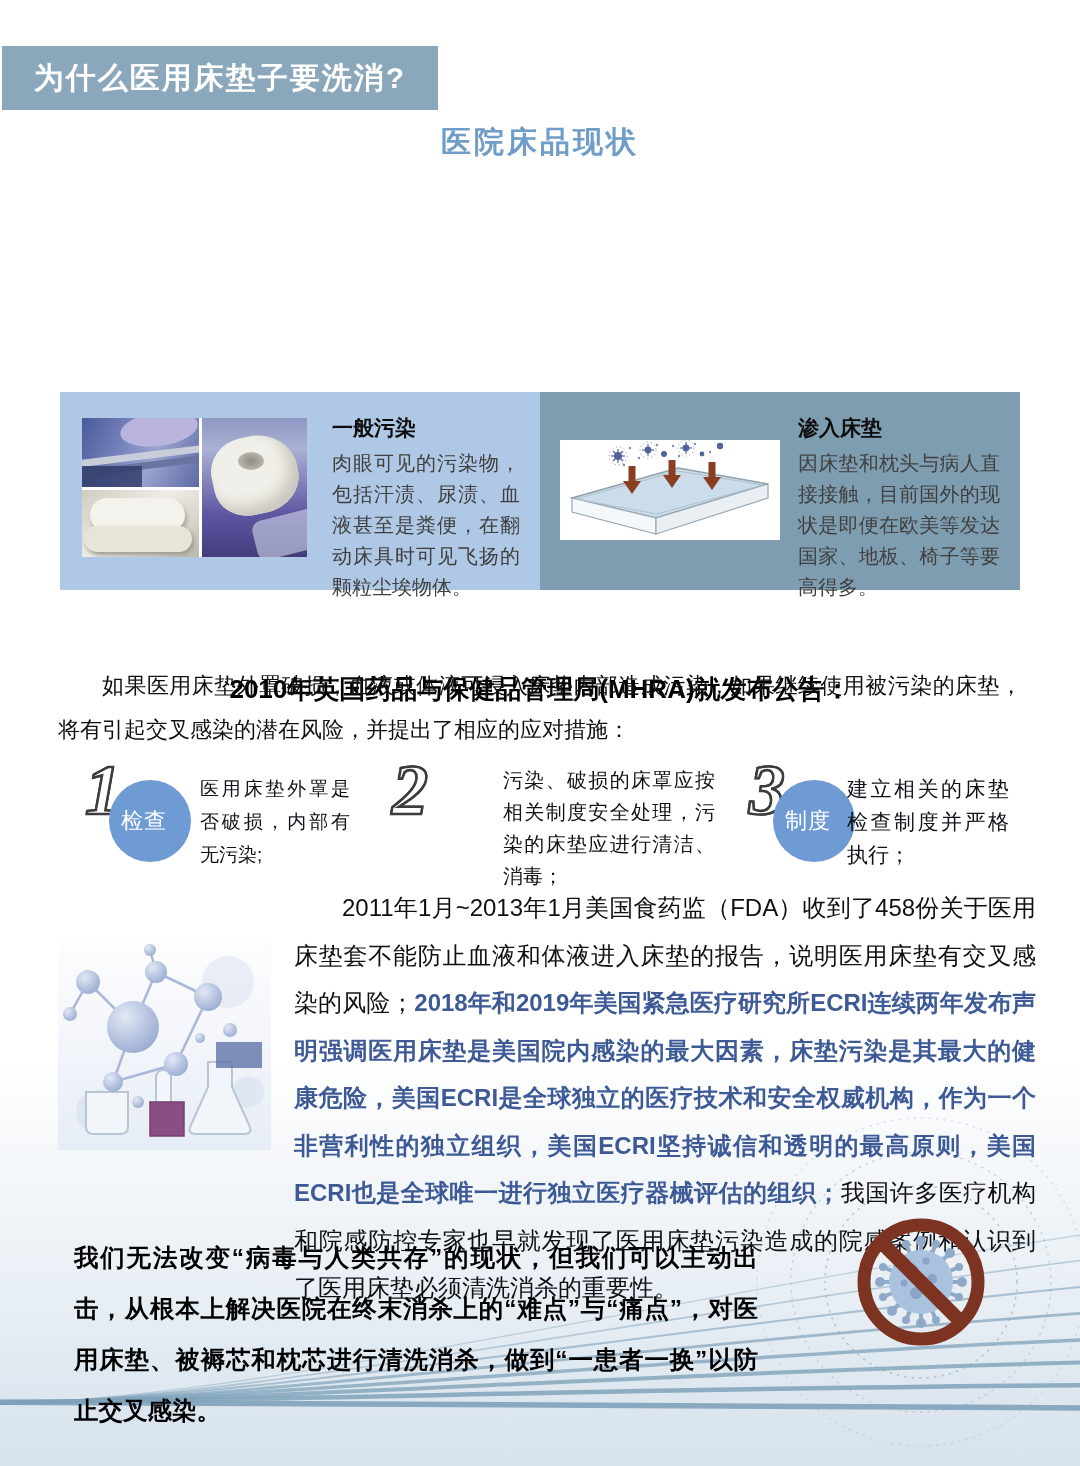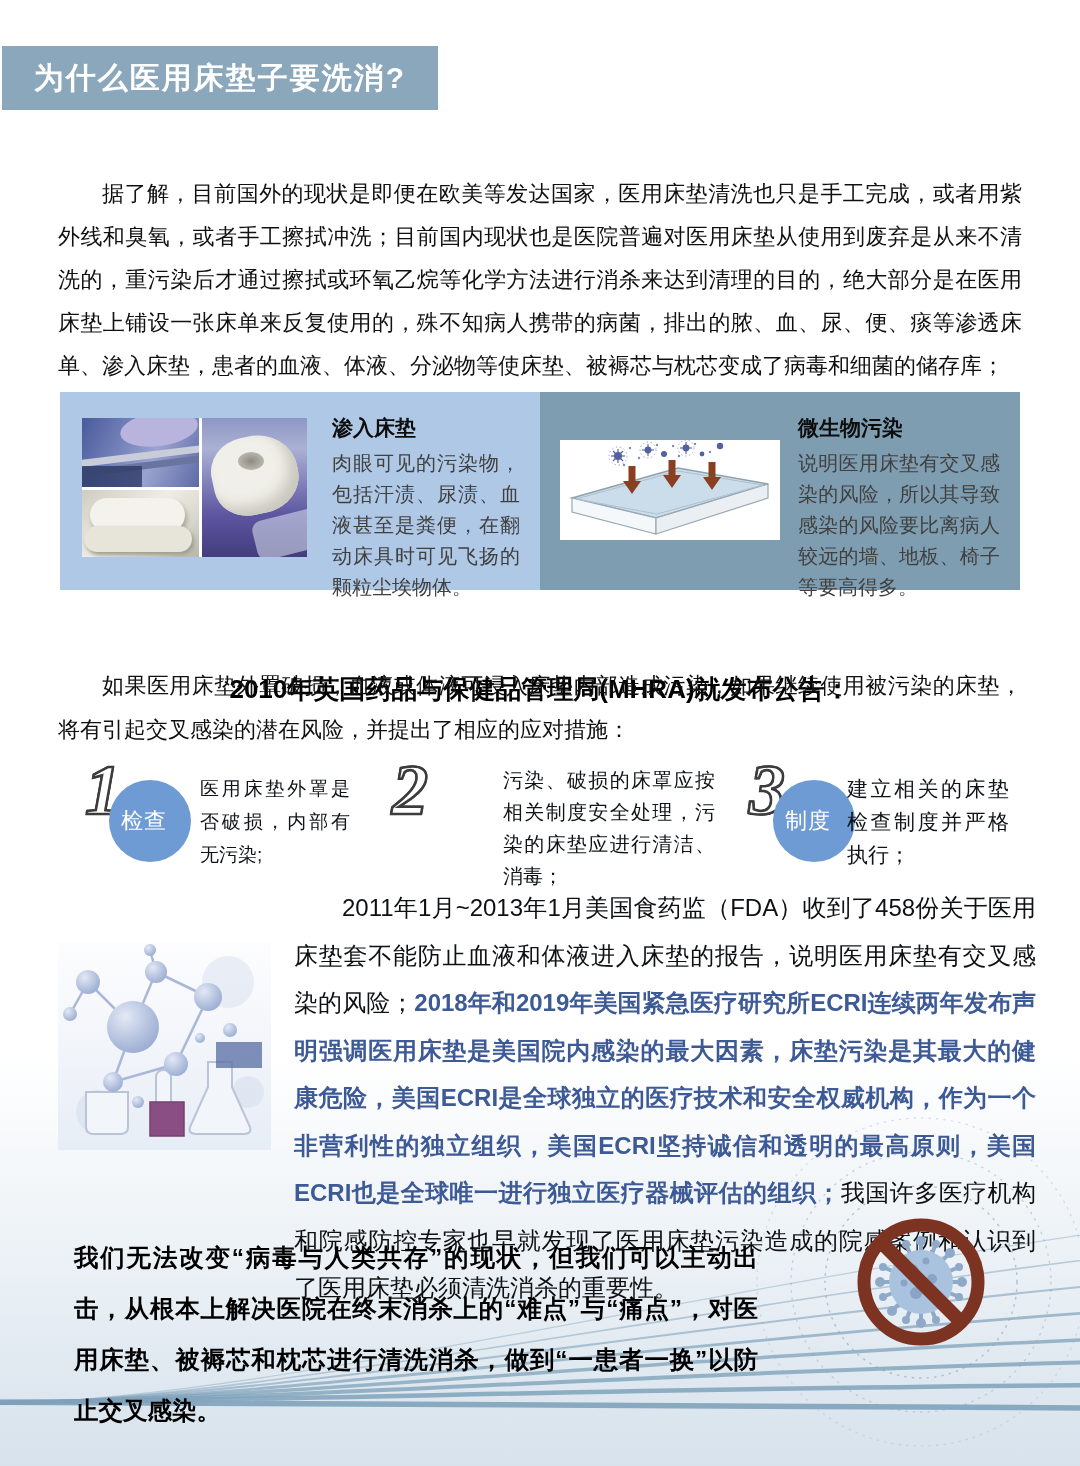--- a/index.html
+++ b/index.html
@@ -118,22 +118,22 @@
       <path d="M -30 1404 C 250 1402, 620 1332, 1100 1285" stroke-width="2.1" opacity="0.6"></path>
       <path d="M -30 1405 C 250 1402, 620 1318, 1100 1258" stroke-width="1.6" opacity="0.5"></path>
       <path d="M -30 1405 C 250 1402, 620 1304, 1100 1232" stroke-width="1.2" opacity="0.42"></path>
     </g>
   </svg>
 
   <div class="layer banner">
     <span>为什么医用床垫子要洗消?</span>
   </div>
 
-
-  <p class="layer intro">据了解，目前国外的现状是即便在欧美等发达国家，医用床垫清洗也只是手工完成，或者用紫外线和臭氧，或者手工擦拭冲洗；目前国内现状也是医院普遍对医用床垫从使用到废弃是从来不清洗的，重污染后才通过擦拭或环氧乙烷等化学方法进行消杀来达到清理的目的，绝大部分是在医用床垫上铺设一张床单来反复使用的，殊不知病人携带的病菌，排出的脓、血、尿、便、痰等渗透床单、渗入床垫，患者的血液、体液、分泌物等使床垫、被褥芯与枕芯变成了病毒和细菌的储存库；</p>
+  <div class="layer section-title">医院床品现状</div>
+
 
   <div class="layer pollution">
 
     <div class="card general">
       <div class="collage">
         <div class="cell bed1">
           <div class="pillow"></div>
           <div class="rail"></div>
           <div class="dark"></div>
         </div>
@@ -141,21 +141,21 @@
           <div class="fold1"></div>
           <div class="fold2"></div>
         </div>
         <div class="cell bed2">
           <div class="pillow"></div>
           <div class="stain"></div>
           <div class="wrap"></div>
         </div>
       </div>
       <div class="card-text">
-        <div class="card-title">渗入床垫</div>
+        <div class="card-title">一般污染</div>
         <div class="card-body">肉眼可见的污染物，包括汗渍、尿渍、血液甚至是粪便，在翻动床具时可见飞扬的颗粒尘埃物体。</div>
       </div>
     </div>
 
     <div class="card microbial">
       <div class="illus">
         <svg width="220" height="100" viewBox="0 0 220 100">
 
           <polygon points="12,58 118,28 208,44 96,78" fill="#CBDDEA" stroke="#8FA0AD" stroke-width="1.5"></polygon>
           <polygon points="12,58 96,78 96,94 12,72" fill="#F5F8FA" stroke="#9AA8B4" stroke-width="1.2"></polygon>
@@ -210,22 +210,22 @@
             </g>
             <g fill="none" stroke="#8794C4" stroke-width="0.8" stroke-dasharray="1.5 2.5">
               <circle cx="58" cy="16" r="9"></circle>
                 <circle cx="126" cy="8" r="8"></circle>
                 <circle cx="88" cy="10" r="8"></circle>
             </g>
           </g>
         </svg>
       </div>
       <div class="card-text">
-        <div class="card-title">微生物污染</div>
-        <div class="card-body">说明医用床垫有交叉感染的风险，所以其导致感染的风险要比离病人较远的墙、地板、椅子等要高得多。</div>
+        <div class="card-title">渗入床垫</div>
+        <div class="card-body">因床垫和枕头与病人直接接触，目前国外的现状是即便在欧美等发达国家、地板、椅子等要高得多。</div>
       </div>
     </div>
   </div>
 
   <div class="layer mhra-title">2010年英国药品与保健品管理局(MHRA)就发布公告：</div>
   <p class="layer mhra-para">如果医用床垫外罩破损，血液或体液可浸入床垫内部造成污染，如果继续使用被污染的床垫，将有引起交叉感染的潜在风险，并提出了相应的应对措施：</p>
 
   <div class="step step1">
     <div class="badge">
       <div class="num">1</div>

